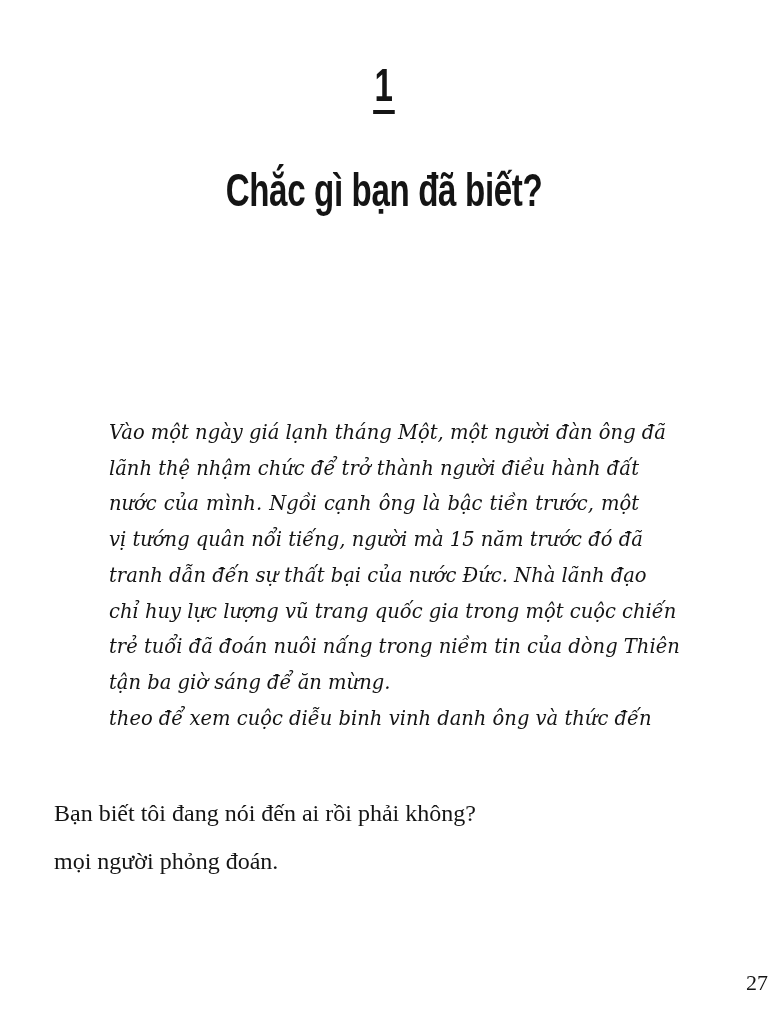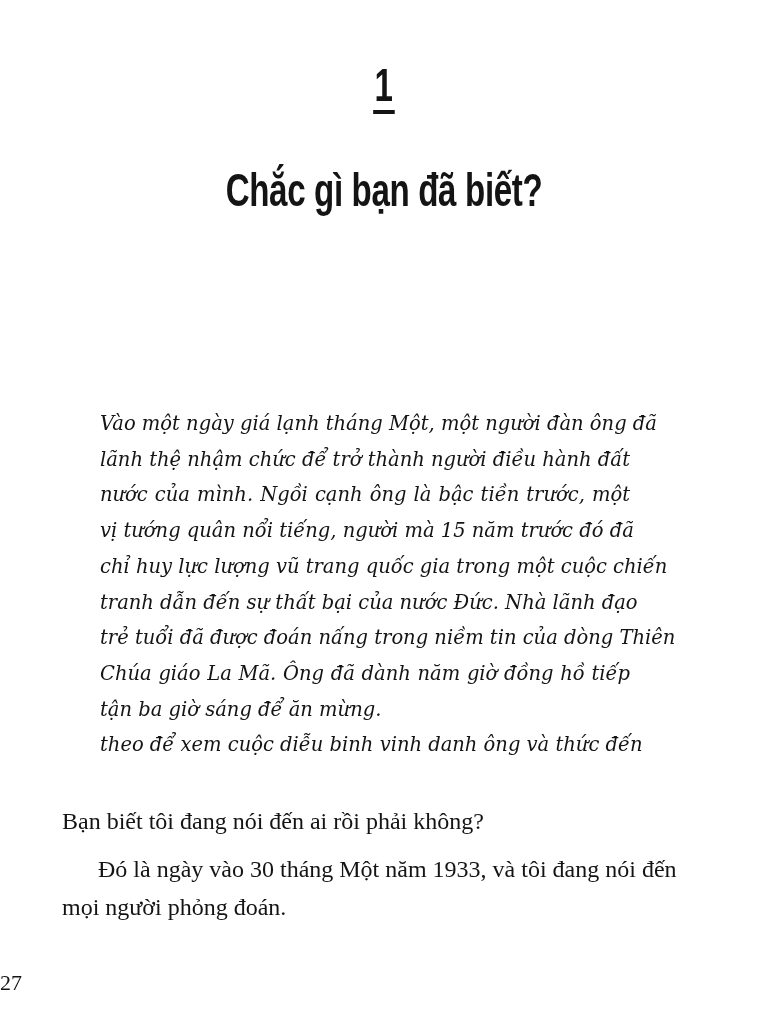--- a/index.html
+++ b/index.html
@@ -26,62 +26,60 @@
     font-family: "Liberation Sans", "DejaVu Sans", sans-serif;
     font-weight: bold; font-size: 46px; line-height: 60px;
     letter-spacing: -0.5px;
     transform: scaleX(0.72); transform-origin: center;
     margin: 0;
   }
   .epigraph {
     position: absolute; left: 100px; width: 530px; top: 406px;
     font-family: "DejaVu Serif", "Liberation Serif", serif;
     font-style: italic; font-size: 19.5px; line-height: 35.7px;
-    margin: 0; text-align: justify;
+    margin: 9px; text-align: justify;
   }
   .epigraph .line { display: block; white-space: nowrap; text-align-last: justify; }
   .epigraph .line.last { text-align-last: left; }
   .body-text {
     position: absolute; left: 46px; width: 660px;
     font-family: "Liberation Serif", "DejaVu Serif", serif;
-    font-size: 24px; line-height: 38px; margin: 16px;
+    font-size: 24px; line-height: 38px; margin: 8px;
   }
   .q { top: 786px; }
   .p2 { top: 834px; }
   .p2 .line { display: block; white-space: nowrap; }
   .indent { padding-left: 36px; }
   .page-number {
     position: absolute; left: 0; width: 768px; top: 970px;
-    text-align: left;
+    text-align: right;
     font-family: "Liberation Serif", "DejaVu Serif", serif;
     font-size: 22px;
   }
 </style>
 </head>
 <body>
 
 <div class="chapter-number">
   <span>1</span>
 </div>
 
 <h1 class="chapter-title">Chắc gì bạn đã biết?</h1>
 
 <p class="epigraph">
   <span class="line">Vào một ngày giá lạnh tháng Một, một người đàn ông đã</span>
   <span class="line">lãnh thệ nhậm chức để trở thành người điều hành đất</span>
   <span class="line">nước của mình. Ngồi cạnh ông là bậc tiền trước, một</span>
   <span class="line">vị tướng quân nổi tiếng, người mà 15 năm trước đó đã</span>
+  <span class="line">tranh dẫn đến sự thất bại của nước Đức. Nhà lãnh đạo</span>
   <span class="line">chỉ huy lực lượng vũ trang quốc gia trong một cuộc chiến</span>
-  <span class="line">tranh dẫn đến sự thất bại của nước Đức. Nhà lãnh đạo</span>
-  <span class="line">trẻ tuổi đã được đoán nấng trong niềm tin của dòng Thiên</span>
-  <span class="line">Chúa giáo La Mã. Ông đã dành năm giờ đồng hồ tiếp</span>
+  <span class="line">trẻ tuổi đã đoán nuôi nấng trong niềm tin của dòng Thiên</span>
   <span class="line last">tận ba giờ sáng để ăn mừng.</span>
   <span class="line">theo để xem cuộc diễu binh vinh danh ông và thức đến</span>
 </p>
 
 <p class="body-text q">Bạn biết tôi đang nói đến ai rồi phải không?</p>
 
 <p class="body-text p2">
-  <span class="line indent">Đó là ngày vào 30 tháng Một năm 1933, và tôi đang nói đến</span>
   <span class="line">mọi người phỏng đoán.</span>
 </p>
 
 <div class="page-number">27</div>
 
 </body></html>

